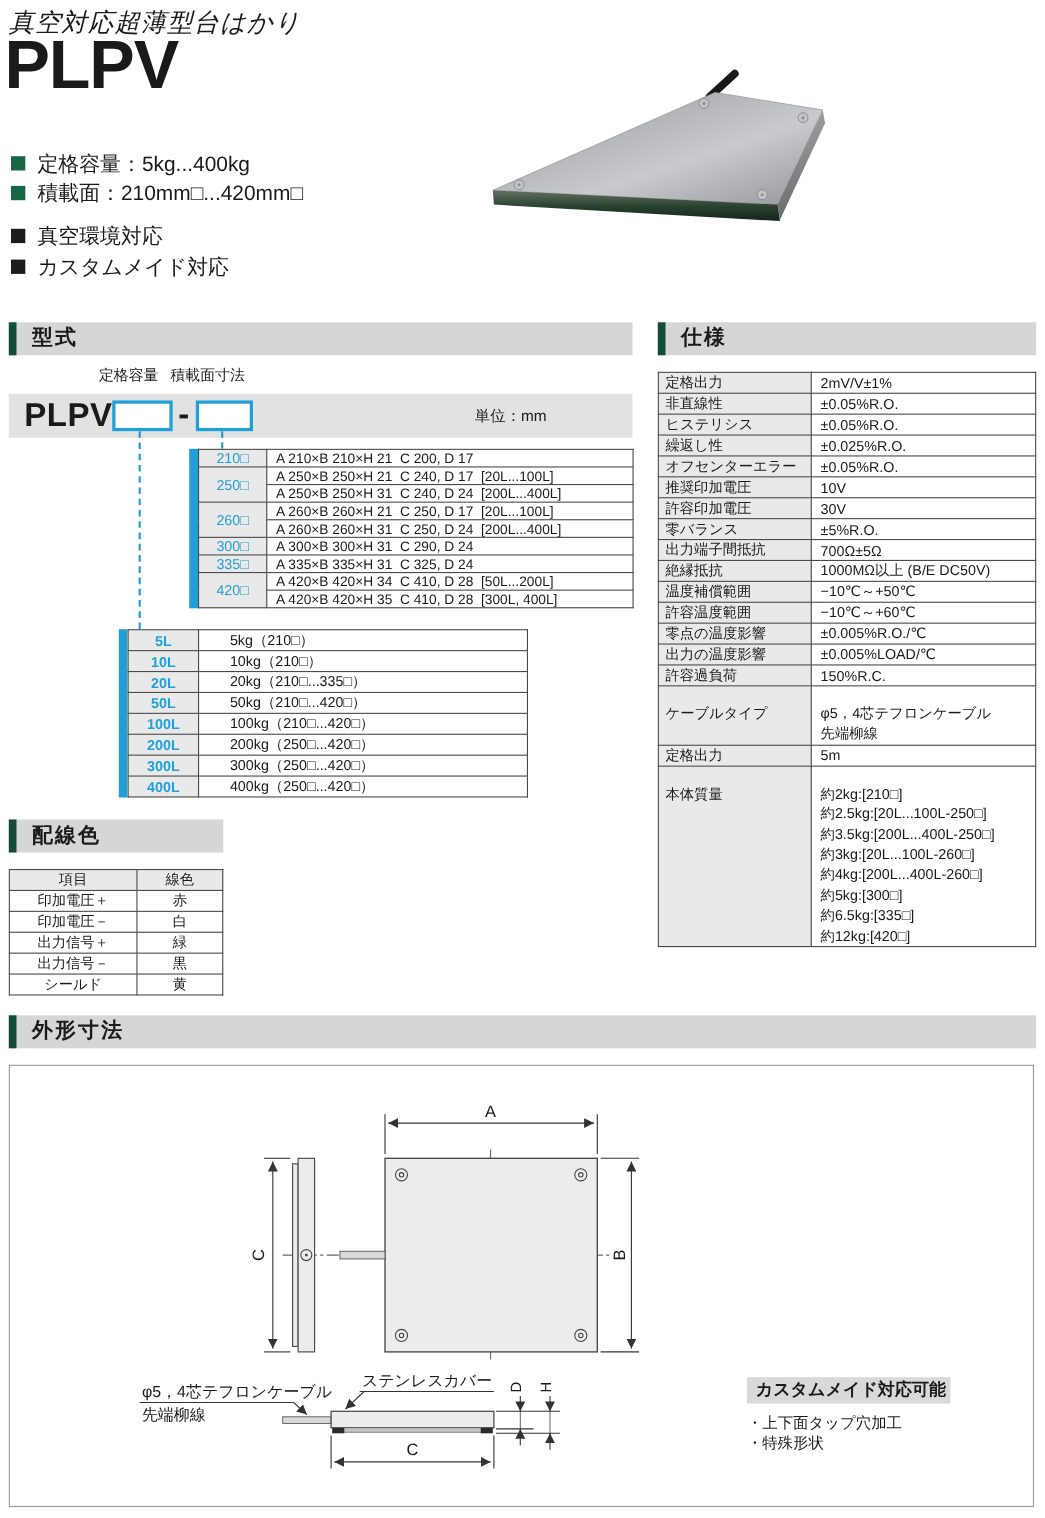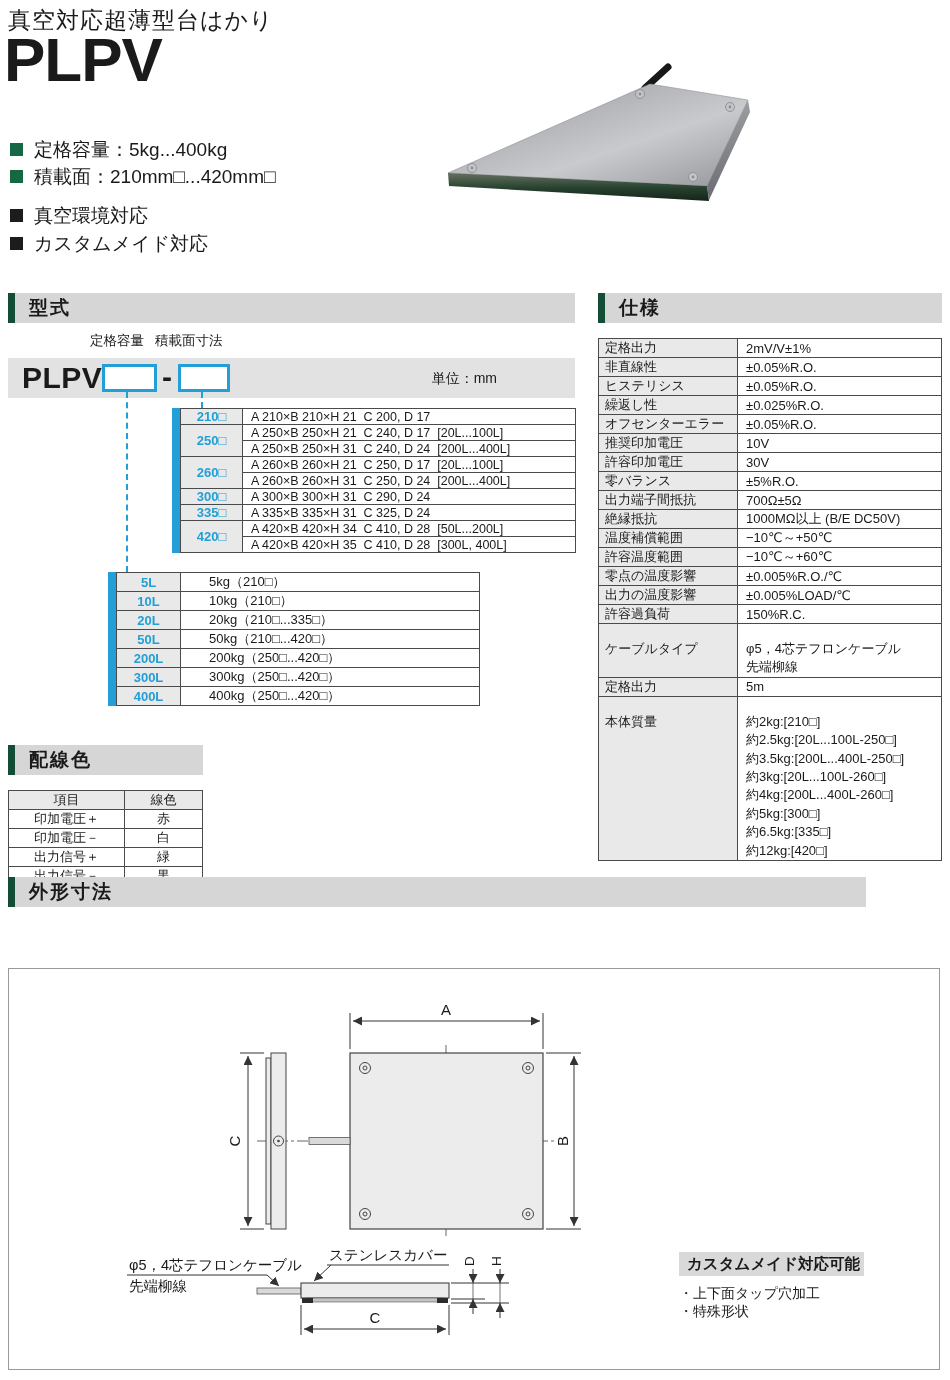--- a/index.html
+++ b/index.html
@@ -5,36 +5,36 @@
   * { margin:0; padding:0; box-sizing:border-box; }
   html,body { background:#ffffff; }
   body {
     position:relative; width:950px; height:1380px;
     font-family:"Liberation Sans","DejaVu Sans",sans-serif;
     color:#1a1a1a; overflow:hidden;
   }
   .abs { position:absolute; }
 
   
-  .subtitle { left:8px; top:5px; font-size:23px; letter-spacing:1px; }
+  .subtitle { left:8px; top:5px; font-size:23px; letter-spacing:1px;font-style:italic; }
   .product-name { left:4px; top:24px; font-size:62px; font-weight:bold; letter-spacing:-1px; }
   .feat { left:10px; height:22px; line-height:22px; font-size:19px; white-space:nowrap; }
   .feat .sq { display:inline-block; width:13px; height:13px; margin-right:11px; }
   .sq-green { background:#166845; }
   .sq-black { background:#1c1c1c; }
   .f1 { top:139px; } .f2 { top:166px; } .f3 { top:205px; } .f4 { top:233px; }
 
   
   .sec-hd { height:30px; background:#d6d6d6; }
   .sec-hd .accent { position:absolute; left:0; top:0; width:7px; height:30px; background:#134d35; }
   .sec-hd .t { position:absolute; left:21px; top:0; line-height:30px; font-size:19px; font-weight:bold; letter-spacing:2px; white-space:nowrap; }
   .hd-model { left:8px; top:293px; width:567px; }
   .hd-spec  { left:598px; top:293px; width:344px; }
   .hd-wire  { left:8px; top:745px; width:195px; }
-  .hd-dims  { left:8px; top:877px; width:858px; }
+  .hd-dims  { left:8px; top:923px; width:934px; }
 
   
   .code-label { top:332px; font-size:13.5px; white-space:nowrap; }
   .model-band { left:8px; top:358px; width:567px; height:40px; background:#e2e2e2; }
   .model-prefix { position:absolute; left:14px; top:0; line-height:40px; font-size:30px; font-weight:bold; letter-spacing:0.5px; }
   .model-box { position:absolute; top:6px; height:28px; background:#ffffff; border:3px solid #219fd6; }
   .box1 { left:94px; width:55px; }
   .box2 { left:170px; width:52px; }
   .model-dash { position:absolute; left:154px; top:0; line-height:38px; font-size:30px; font-weight:bold; }
   .unit-note { position:absolute; right:78px; top:0; line-height:40px; font-size:14px; }
@@ -42,21 +42,21 @@
   .dl1 { left:126px; top:392px; height:180px; }
   .dl2 { left:201px; top:392px; height:16px; }
 
   
   table { border-collapse:collapse; background:#fff; }
   td,th { border:1px solid #4a4a4a; }
 
   .size-wrap { left:172px; top:408px; border-left:8px solid #219fd6; }
   .size-tbl { table-layout:fixed; width:396px; }
   .size-tbl tr { height:16px; }
-  .size-tbl td.code { width:62px; text-align:center; color:#219fd6; font-weight:bold; font-size:13px; background:#e9e9e9; }
+  .size-tbl td.code { width:62px; text-align:center; color:#219fd6; font-weight:normal; font-size:13px; background:#e9e9e9; }
   .size-tbl td.desc { font-size:12.5px; padding-left:8px; white-space:pre; }
 
   .cap-wrap { left:108px; top:572px; border-left:8px solid #219fd6; }
   .cap-tbl { table-layout:fixed; width:364px; }
   .cap-tbl tr { height:16.5px; }
   .cap-tbl td.code { width:64px; text-align:center; color:#219fd6; font-weight:bold; font-size:13px; background:#e9e9e9; }
   .cap-tbl td.desc { font-size:13px; padding-left:28px; white-space:pre; }
 
   .wire-tbl { left:8px; top:790px; table-layout:fixed; width:195px; }
   .wire-tbl tr { height:18px; }
@@ -211,20 +211,24 @@
         </tr>
     <tr>
           <td class="code">20L</td>
           <td class="desc">20kg（210□...335□）</td>
         </tr>
     <tr>
           <td class="code">50L</td>
           <td class="desc">50kg（210□...420□）</td>
         </tr>
     <tr>
+          <td class="code">100L</td>
+          <td class="desc">100kg（210□...420□）</td>
+        </tr>
+    <tr>
           <td class="code">200L</td>
           <td class="desc">200kg（250□...420□）</td>
         </tr>
     <tr>
           <td class="code">300L</td>
           <td class="desc">300kg（250□...420□）</td>
         </tr>
     <tr>
           <td class="code">400L</td>
           <td class="desc">400kg（250□...420□）</td>

